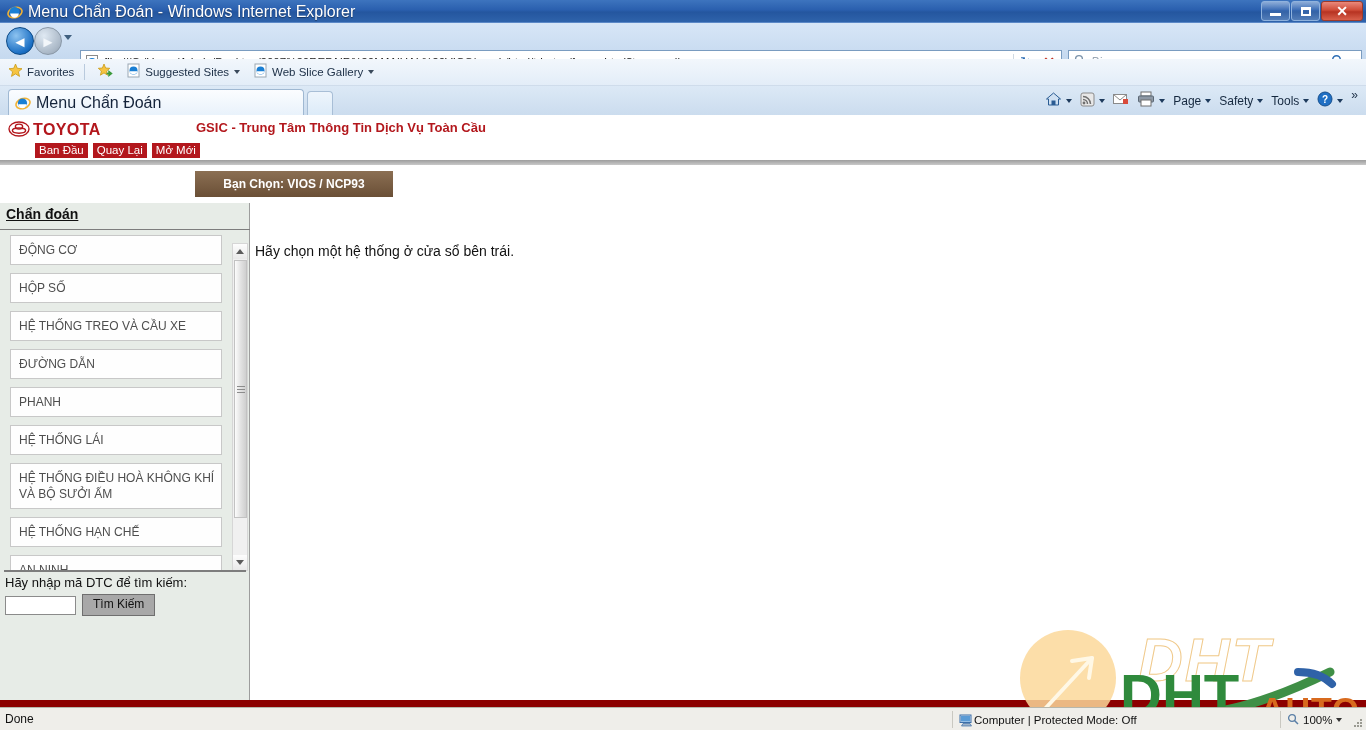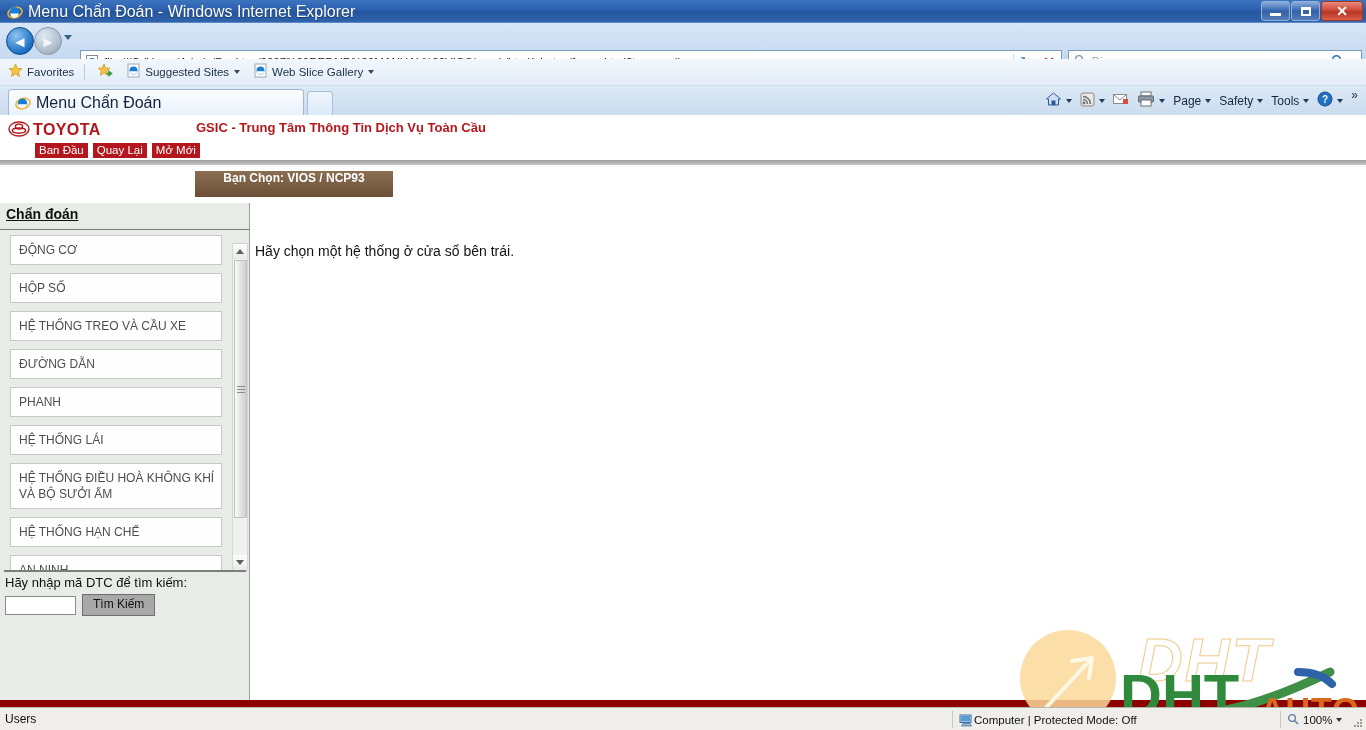--- a/index.html
+++ b/index.html
@@ -175,21 +175,21 @@
   }
   #hbar {
     position: absolute; left: 0; top: 45px; width: 1366px; height: 5px;
     background: linear-gradient(180deg, #9d9d9d, #c9c9c9);
   }
 
   
   #sel-banner {
     position: absolute; left: 195px; top: 56px; width: 198px; height: 26px;
     background: linear-gradient(180deg, #8b6f53, #6a4f36);
-    display: flex; align-items: flex-start; justify-content: center;
+    display: flex; align-items: center; justify-content: center;
   }
   #sel-banner-text { color: #fff; font-size: 12px; font-weight: bold; white-space: nowrap; }
 
   
   #leftpane {
     position: absolute; left: 0; top: 88px; width: 250px; height: 504px;
     background: #e7ece7;
     border-right: 1px solid #9d9d9d;
   }
   #pane-title {
@@ -578,21 +578,21 @@
   <svg id="wm-swoosh" width="150" height="60" viewBox="0 0 150 60">
     <path d="M5 48 C45 46 95 28 140 6" stroke="#3f8f46" stroke-width="9" fill="none" stroke-linecap="round"></path>
     <path d="M108 6 C122 6 134 10 142 18" stroke="#2f62a8" stroke-width="8" fill="none" stroke-linecap="round"></path>
   </svg>
   <div id="wm-dht">DHT</div>
   <div id="wm-auto">AUTO</div>
   <div id="wm-tag">Sharing creates success</div>
 </div>
 
 <div id="statusbar">
-  <span id="status-left">Users</span>
+  <span id="status-left">Done</span>
   <div class="status-cell" id="zone-cell">
     <span id="zone-icon">
       <svg width="15" height="13" viewBox="0 0 15 13">
         <rect x="1" y="1" width="11" height="7.5" fill="#cfe0f2" stroke="#3c6fa8"></rect>
         <rect x="2" y="2" width="9" height="5.5" fill="#5b9bd5"></rect>
         <path d="M4 9.5h7l1.5 2.5H2.5z" fill="#9fb4c9" stroke="#3c6fa8" stroke-width=".7"></path>
       </svg>
     </span>
     <span id="zone-text">Computer | Protected Mode: Off</span>
   </div>

